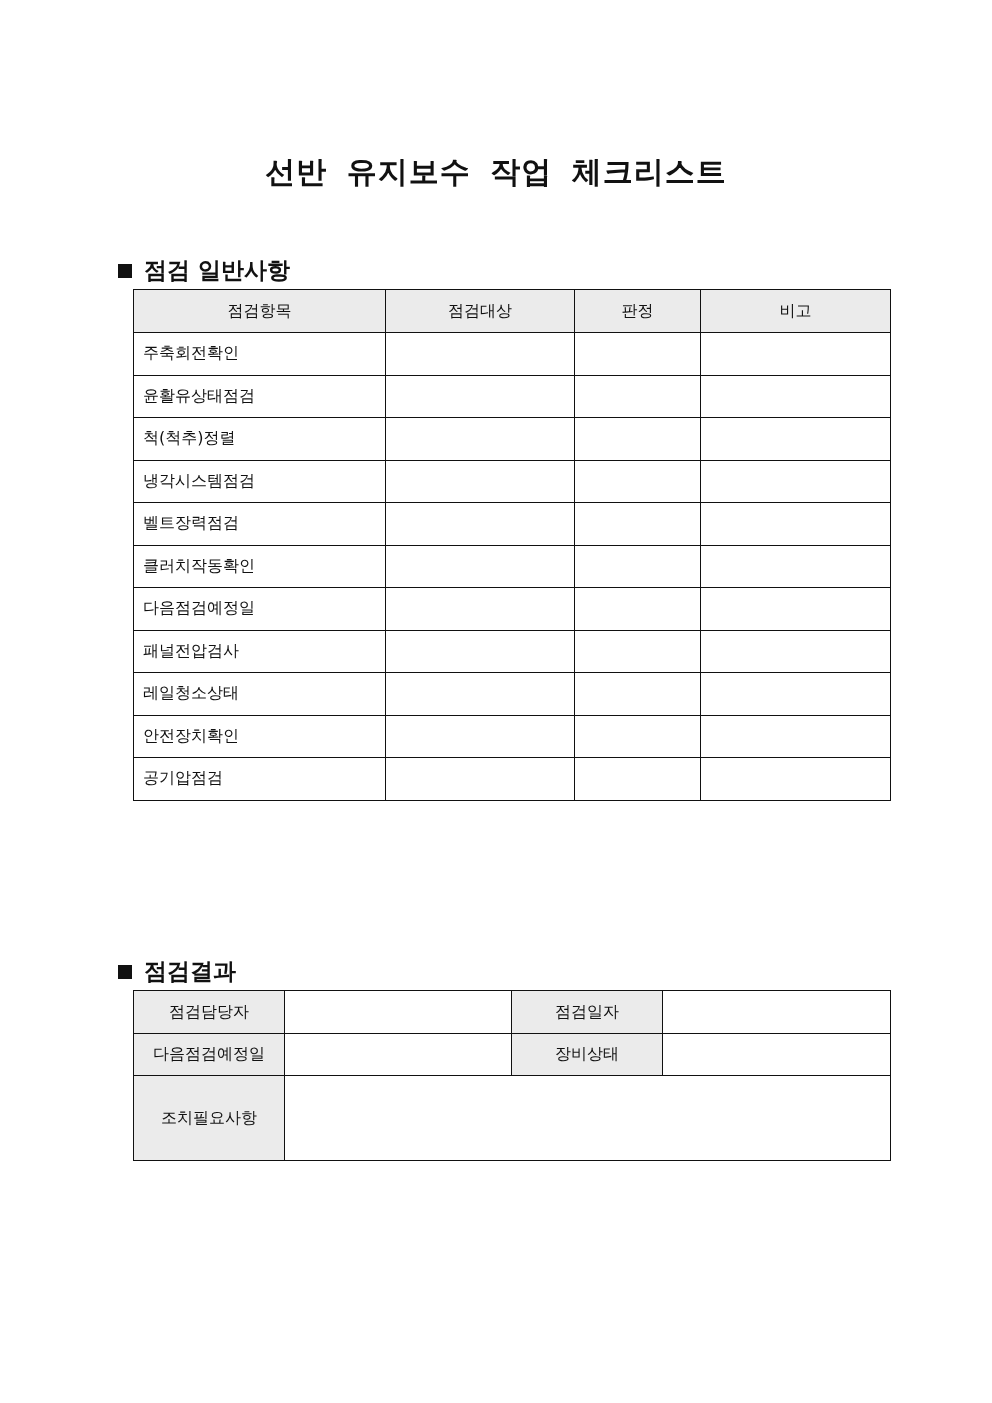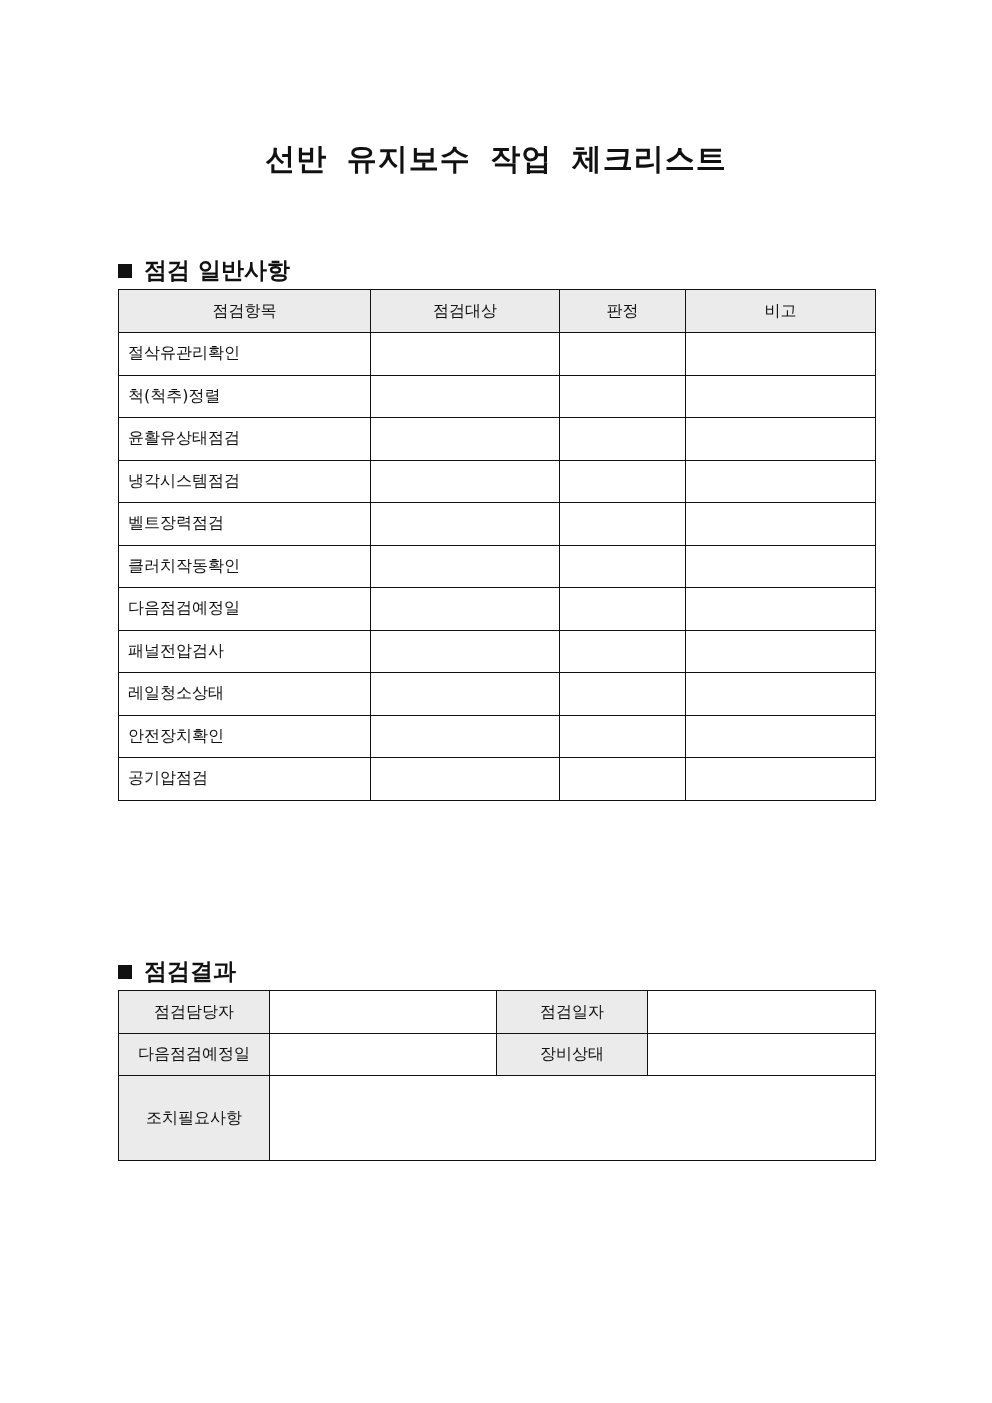--- a/index.html
+++ b/index.html
@@ -1,20 +1,20 @@
 <!DOCTYPE html>
 <html><head>
 <meta charset="utf-8">
 <style>
   html, body { margin:0; padding:0; background:#ffffff; }
   body { width:992px; height:1403px; position:relative; font-family:"DejaVu Sans","Liberation Sans",sans-serif; color:#111; }
-  .title { position:absolute; left:0; top:139px; width:992px; text-align:center; font-size:30px; font-weight:bold; letter-spacing:1px; word-spacing:8px; }
+  .title { position:absolute; left:0; top:152px; width:992px; text-align:center; font-size:30px; font-weight:bold; letter-spacing:1px; word-spacing:8px; }
   .section { position:absolute; left:118px; font-size:23px; font-weight:bold; display:flex; align-items:center; }
   .section .sq { display:inline-block; width:14px; height:14px; background:#111; margin-right:12px; }
-  table { position:absolute; border-collapse:collapse; table-layout:fixed; }
+  table { position:absolute; border-collapse:collapse; table-layout:fixed;margin-left:15px; }
   td, th { border:1px solid #111; font-size:16px; font-weight:normal; padding:0; }
   th { background:#ebebeb; text-align:center; }
   .t1 { left:118px; top:289px; width:757px; }
   .t1 td.item { padding-left:9px; text-align:left; }
   .t1 tr { height:42.5px; }
   .t2 { left:118px; top:990px; width:757px; }
   .t2 th { background:#ebebeb; }
 </style>
 </head>
 <body>
@@ -36,33 +36,33 @@
   <thead>
     <tr style="height:43px;">
       <th>점검항목</th>
       <th>점검대상</th>
       <th>판정</th>
       <th>비고</th>
     </tr>
   </thead>
   <tbody id="t1body">
       <tr>
-        <td class="item">절삭유관리확인</td>
+        <td class="item">주축회전확인</td>
+        <td></td>
+        <td></td>
+        <td></td>
+      </tr>
+      <tr>
+        <td class="item">윤활유상태점검</td>
         <td></td>
         <td></td>
         <td></td>
       </tr>
       <tr>
         <td class="item">척(척추)정렬</td>
-        <td></td>
-        <td></td>
-        <td></td>
-      </tr>
-      <tr>
-        <td class="item">윤활유상태점검</td>
         <td></td>
         <td></td>
         <td></td>
       </tr>
       <tr>
         <td class="item">냉각시스템점검</td>
         <td></td>
         <td></td>
         <td></td>
       </tr>

